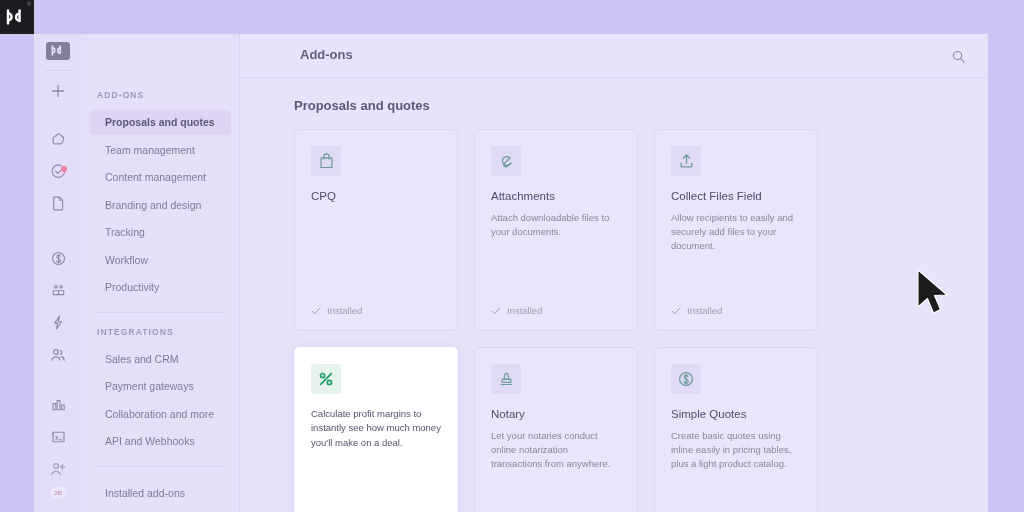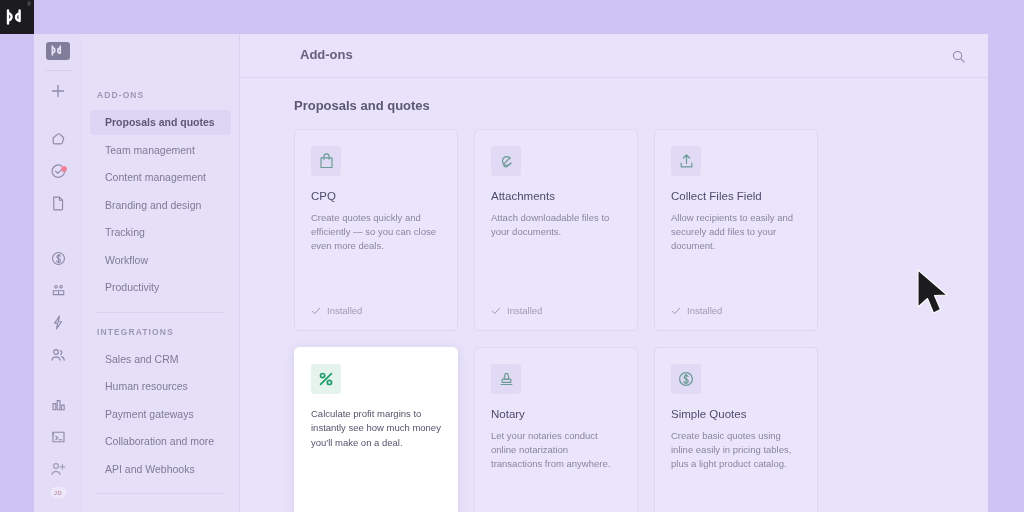--- a/index.html
+++ b/index.html
@@ -272,21 +272,20 @@
         <div class="nav-item">Tracking</div>
         <div class="nav-item">Workflow</div>
         <div class="nav-item">Productivity</div>
       </div>
 
       <div class="nav-divider"></div>
 
       <div>
         <div class="nav-head">INTEGRATIONS</div>
         <div class="nav-item">Sales and CRM</div>
-        <div class="nav-item">Human resources</div>
         <div class="nav-item">Payment gateways</div>
         <div class="nav-item">Collaboration and more</div>
         <div class="nav-item">API and Webhooks</div>
       </div>
 
       <div class="nav-divider"></div>
 
       <div>
         <div class="nav-item">Installed add-ons</div>
       </div>
@@ -310,21 +309,20 @@
         <div class="card-grid">
 
           <div class="card">
             <div class="icon-box">
               <svg width="17" height="18" viewBox="0 0 18 19">
                 <path d="M3.2 6.2 L14.8 6.2 L14.8 16.4 L3.2 16.4 Z" stroke="#6b9b96" stroke-width="1.25" fill="none" stroke-linejoin="round"></path>
                 <path d="M6.3 7.6 L6.3 4.6 A2.7 2.7 0 0 1 11.7 4.6 L11.7 7.6" stroke="#6b9b96" stroke-width="1.25" fill="none" stroke-linecap="round"></path>
               </svg>
             </div>
             <div class="card-title">CPQ</div>
-            <div class="card-desc">Create quotes quickly and efficiently — so you can close even more deals.</div>
             <div class="card-status">
               <svg class="check" width="10" height="10" viewBox="0 0 12 12">
                 <path d="M1.6 6.3 L4.4 9.1 L10.4 2.6" stroke="#a09bb6" stroke-width="1.2" fill="none" stroke-linecap="round" stroke-linejoin="round"></path>
               </svg>
               <span>Installed</span>
             </div>
           </div>
 
           <div class="card">
             <div class="icon-box">

